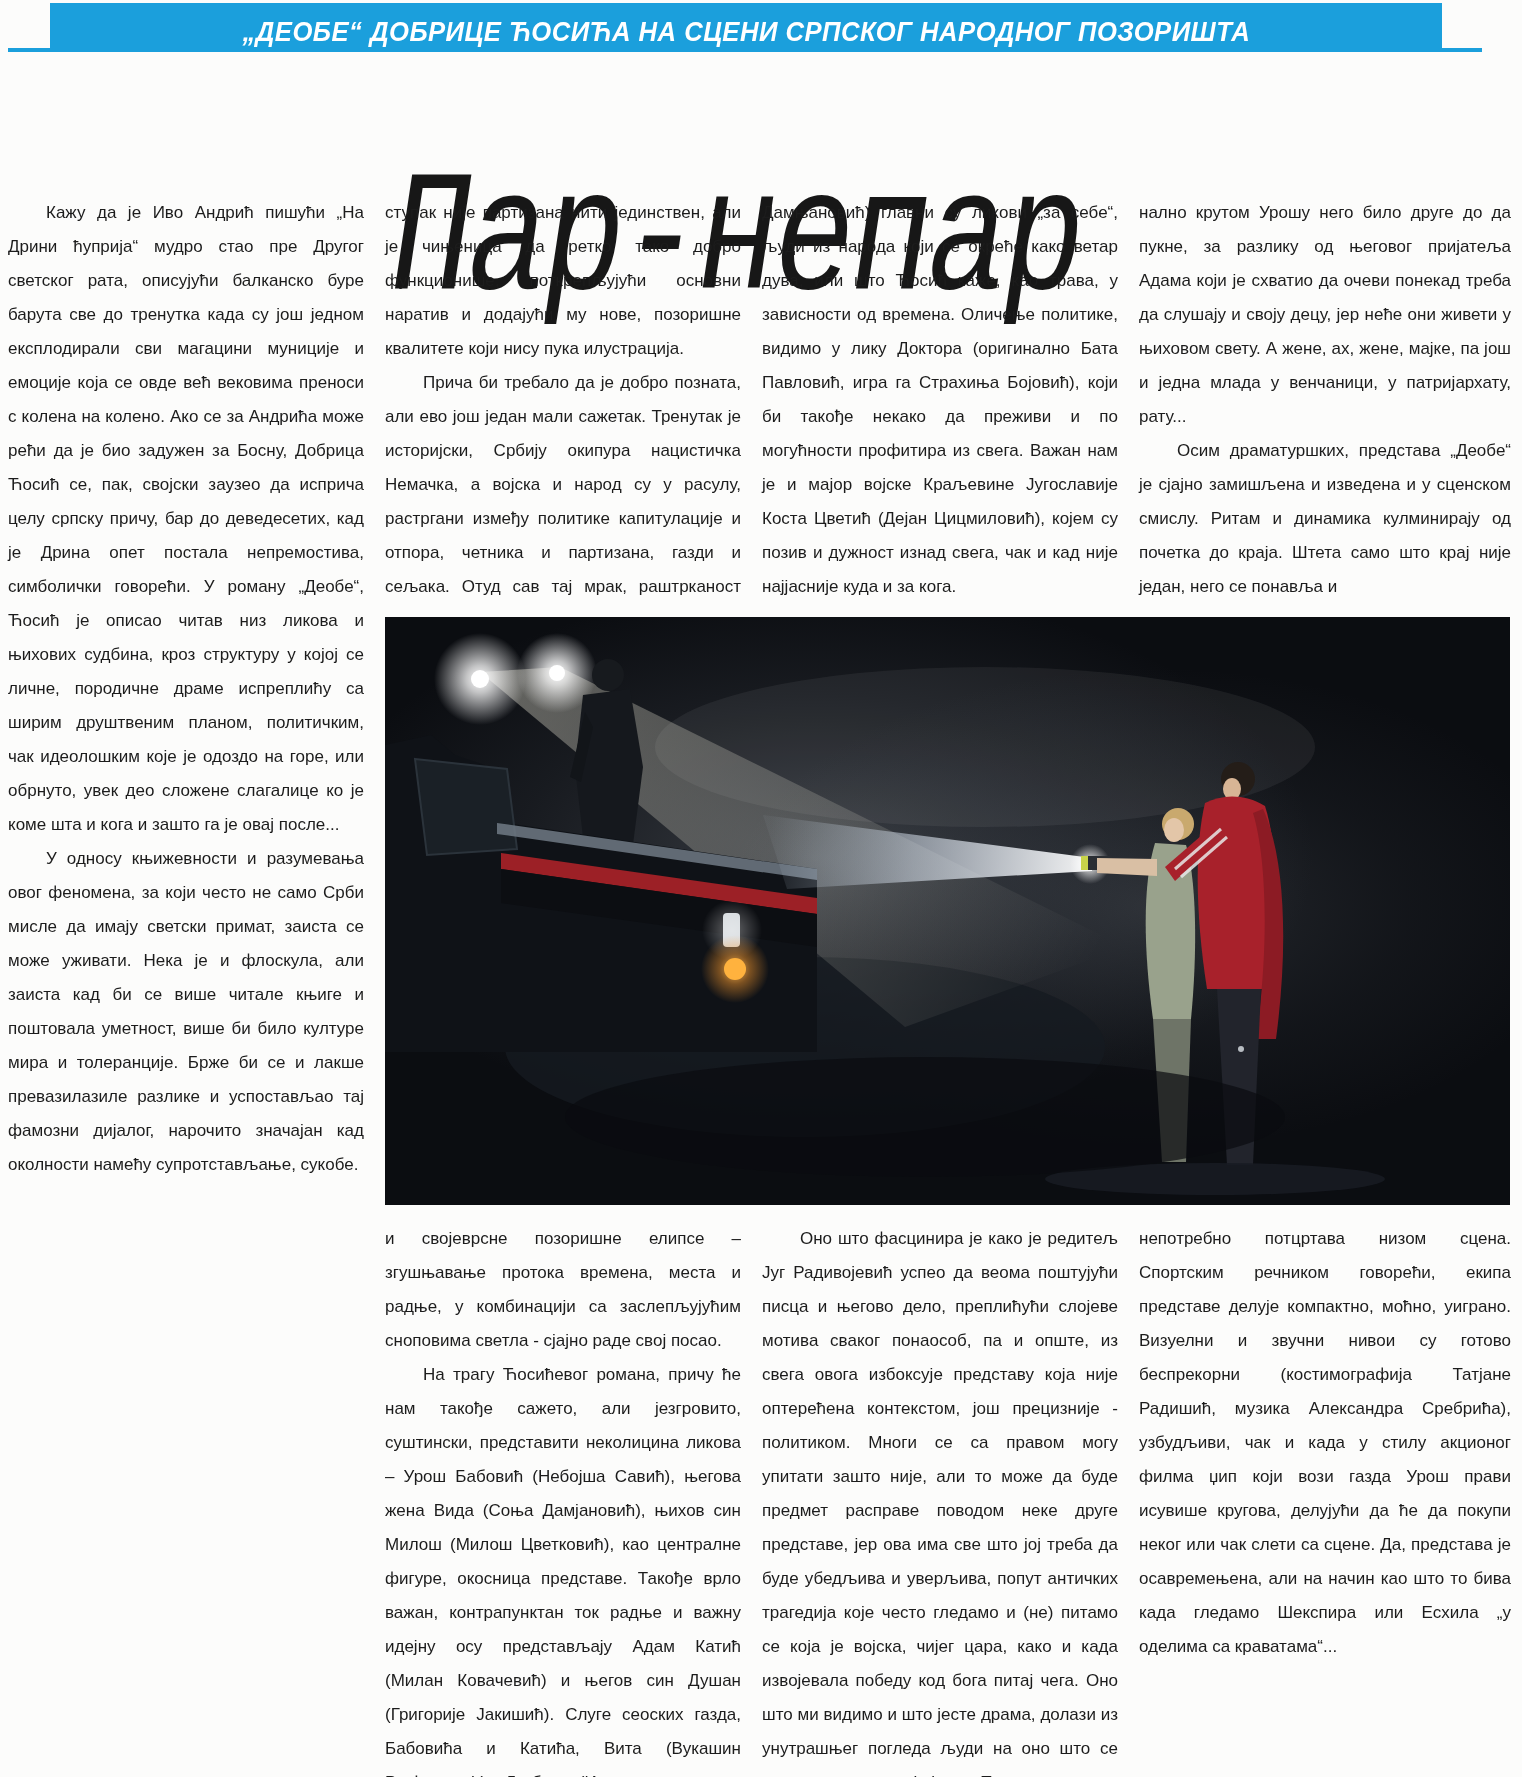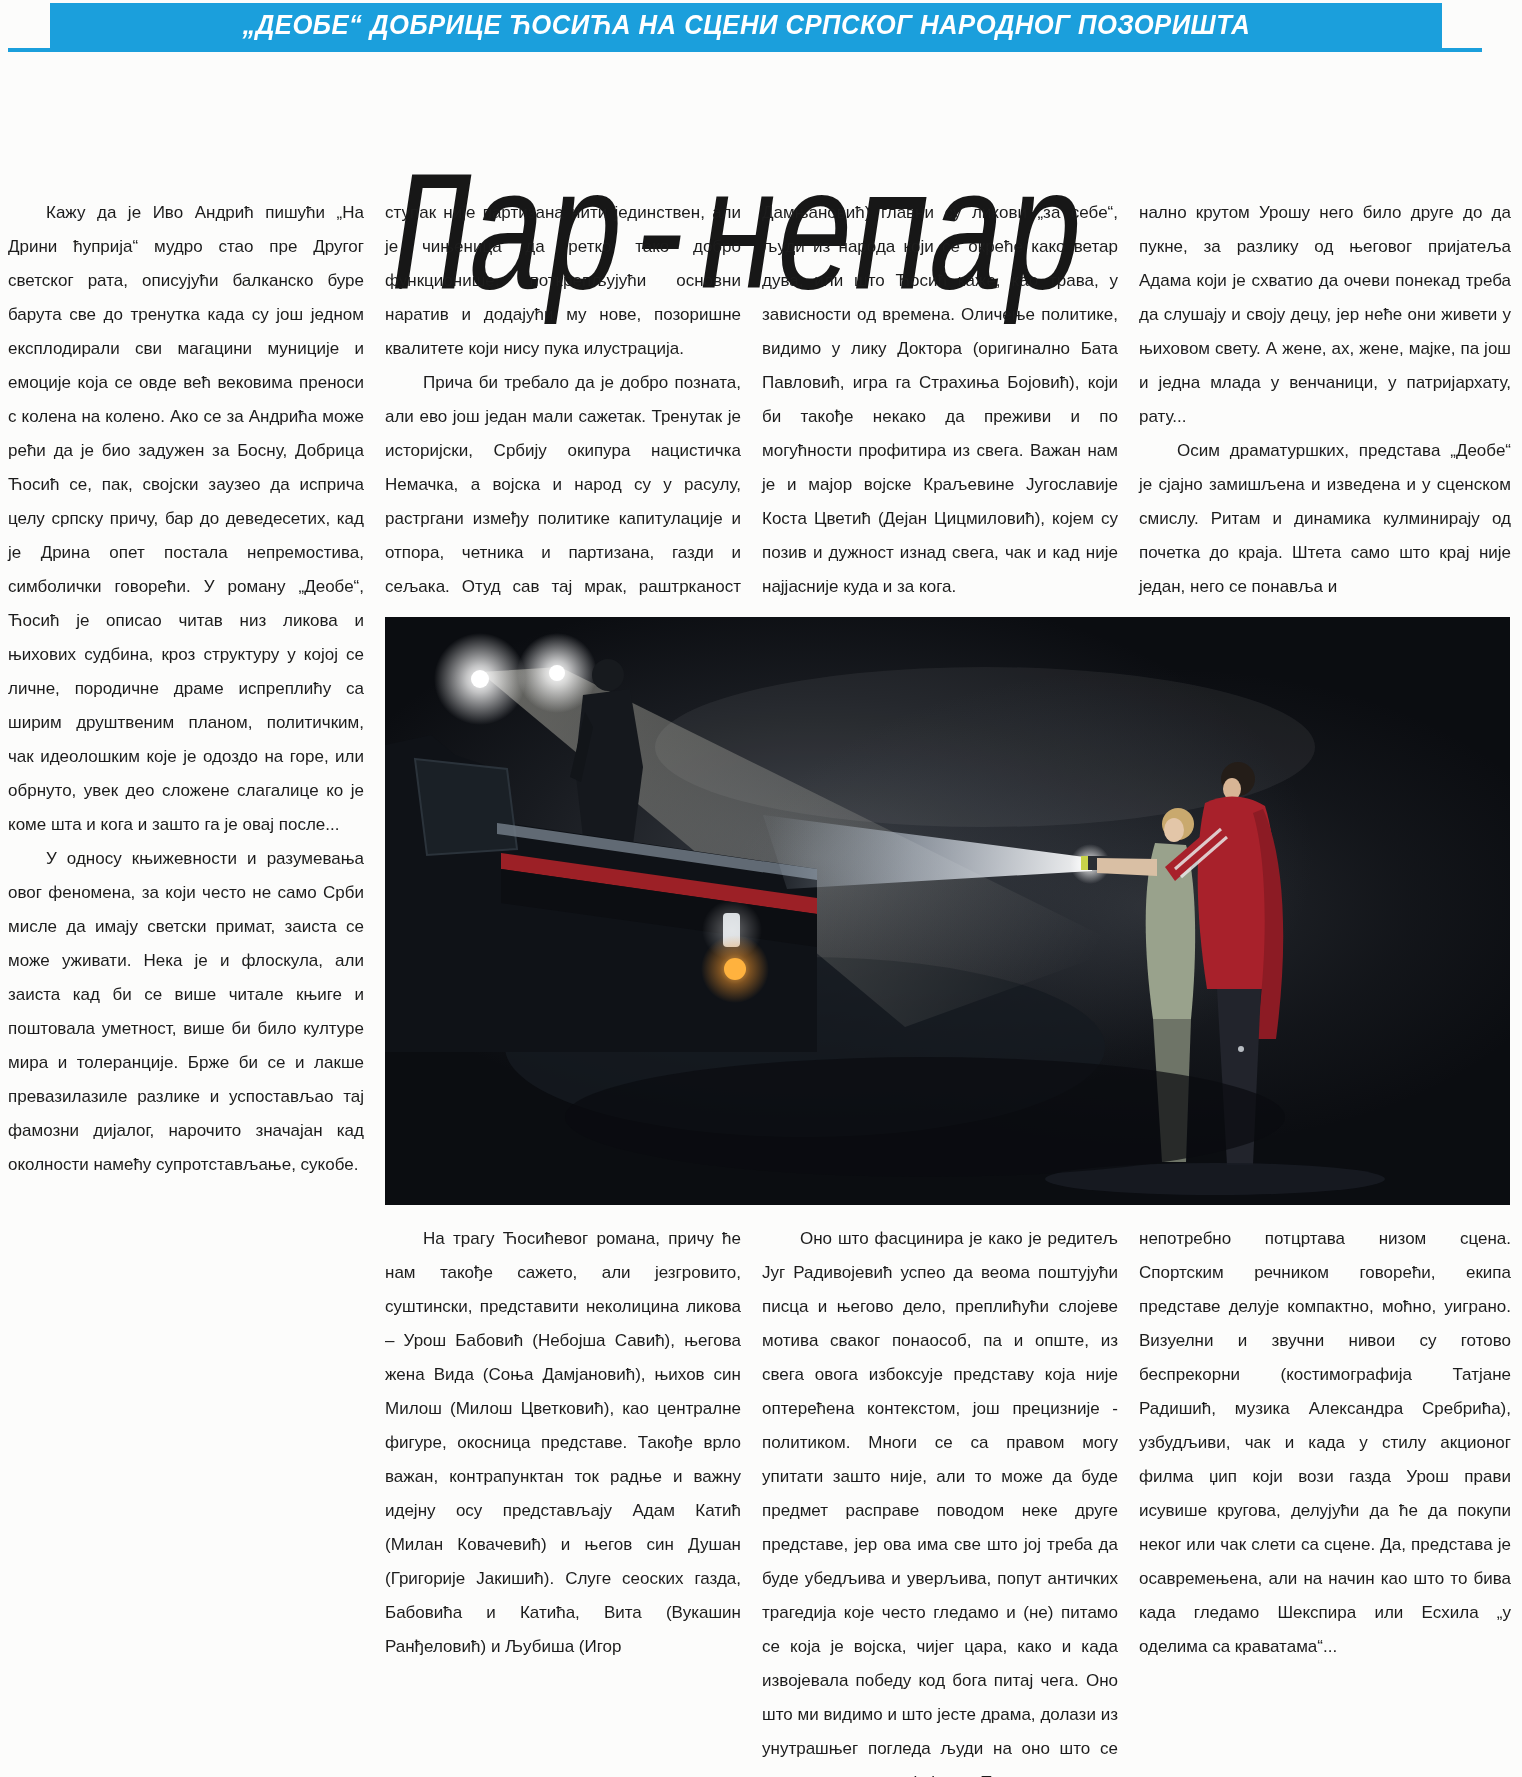--- a/index.html
+++ b/index.html
@@ -8,21 +8,21 @@
     width:1522px;height:1777px;
     background:#fcfcfb;
     font-family:"Liberation Sans", sans-serif;
     color:#1c1c1c;
     overflow:hidden;
   }
   
   .kicker-box{
     position:absolute;left:50px;top:3px;width:1392px;height:45px;
     background:#1b9fdc;
-    display:flex;align-items:center;justify-content:center;
+    display:flex;align-items:flex-end;justify-content:center;
   }
   .kicker-text{
     color:#ffffff;font-weight:bold;font-style:italic;
     font-size:27px;letter-spacing:.5px;white-space:nowrap;
     transform:scaleX(.95);transform-origin:center;
   }
   .kicker-underline{
     position:absolute;left:8px;top:48px;width:1474px;height:4px;
     background:#1b9fdc;
   }
@@ -168,20 +168,21 @@
       <line x1="842" y1="220" x2="796" y2="260" stroke="#e8e8e8" stroke-width="3" opacity=".85"></line>
       <path d="M832,372 L876,372 L868,548 L842,548 Z" fill="#22242c"></path>
       <circle cx="856" cy="432" r="3" fill="#dfe3e8" opacity=".8"></circle>
 
       <ellipse cx="830" cy="562" rx="170" ry="16" fill="#171b22" opacity=".9"></ellipse>
       <ellipse cx="540" cy="500" rx="360" ry="60" fill="#0a0c10" opacity=".7"></ellipse>
     </svg>
   </div>
 
   <div class="col c2b">
+    <p>и својеврсне позоришне елипсе – згушњавање протока времена, места и радње, у комбинацији са заслепљујућим сноповима светла - сјајно раде свој посао.</p>
     <p class="ind">На трагу Ћосићевог романа, причу ће нам такође сажето, али језгровито, суштински, представити неколицина ликова – Урош Бабовић (Небојша Савић), његова жена Вида (Соња Дамјановић), њихов син Милош (Милош Цветковић), као централне фигуре, окосница представе. Такође врло важан, контрапунктан ток радње и важну идејну осу представљају Адам Катић (Милан Ковачевић) и његов син Душан (Григорије Јакишић). Слуге сеоских газда, Бабовића и Катића, Вита (Вукашин Ранђеловић) и Љубиша (Игор</p>
   </div>
   <div class="col c3b">
     <p class="ind">Оно што фасцинира је како је редитељ Југ Радивојевић успео да веома поштујући писца и његово дело, преплићући слојеве мотива сваког понаособ, па и опште, из свега овога избоксује представу која није оптерећена контекстом, још прецизније - политиком. Многи се са правом могу упитати зашто није, али то може да буде предмет расправе поводом неке друге представе, јер ова има све што јој треба да буде убедљива и уверљива, попут античких трагедија које често гледамо и (не) питамо се која је војска, чијег цара, како и када извојевала победу код бога питај чега. Оно што ми видимо и што јесте драма, долази из унутрашњег погледа људи на оно што се дешава и та слика је јасна. Традицио-</p>
   </div>
   <div class="col c4b">
     <p>непотребно потцртава низом сцена. Спортским речником говорећи, екипа представе делује компактно, моћно, уиграно. Визуелни и звучни нивои су готово беспрекорни (костимографија Татјане Радишић, музика Александра Сребрића), узбудљиви, чак и када у стилу акционог филма џип који вози газда Урош прави исувише кругова, делујући да ће да покупи неког или чак слети са сцене. Да, представа је осавремењена, али на начин као што то бива када гледамо Шекспира или Есхила „у оделима са краватама“...</p>
 
   </div>
 

